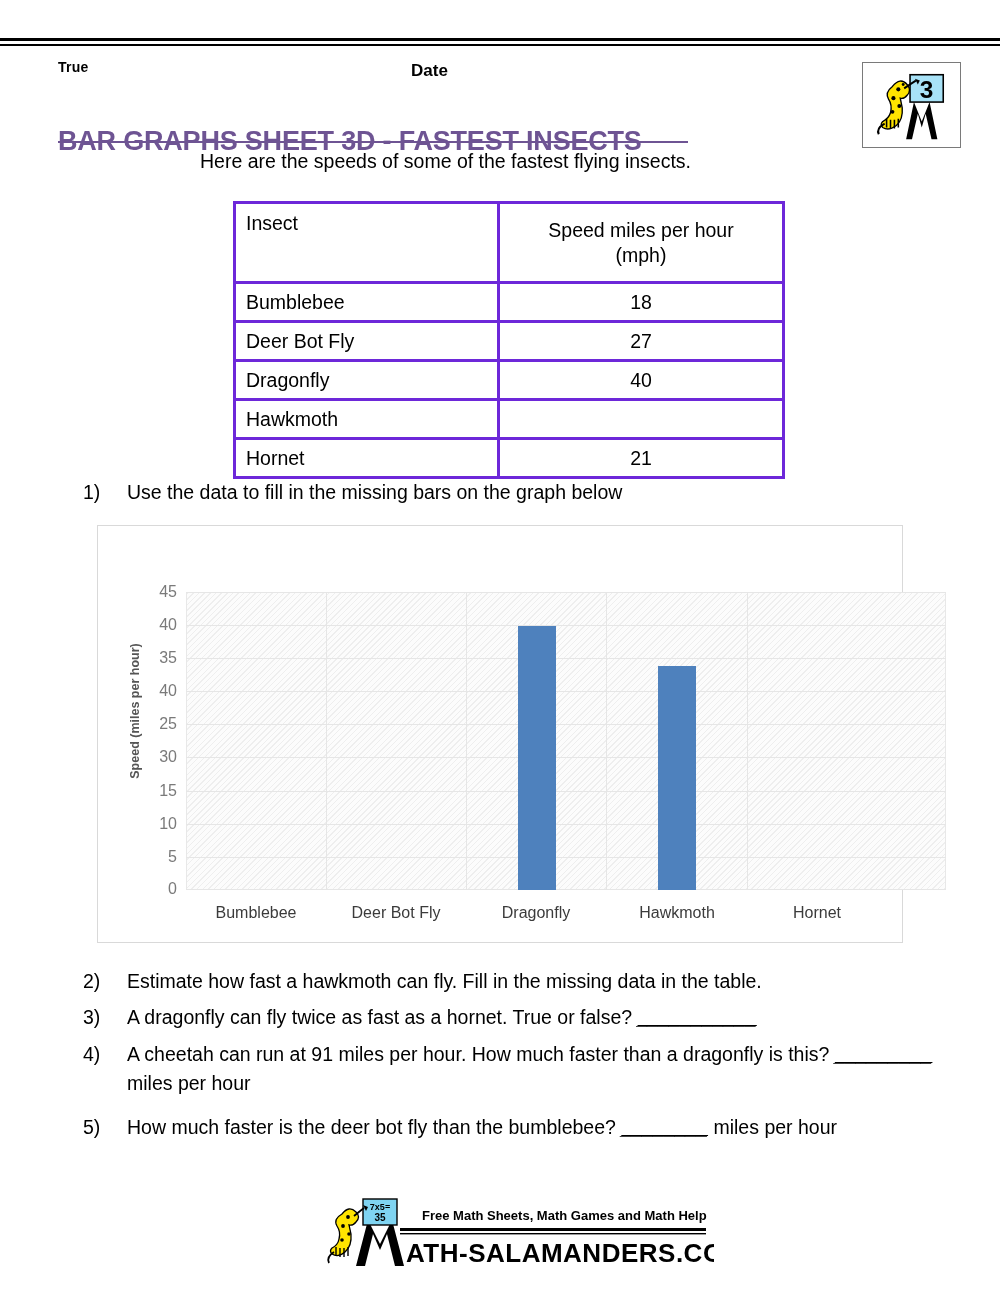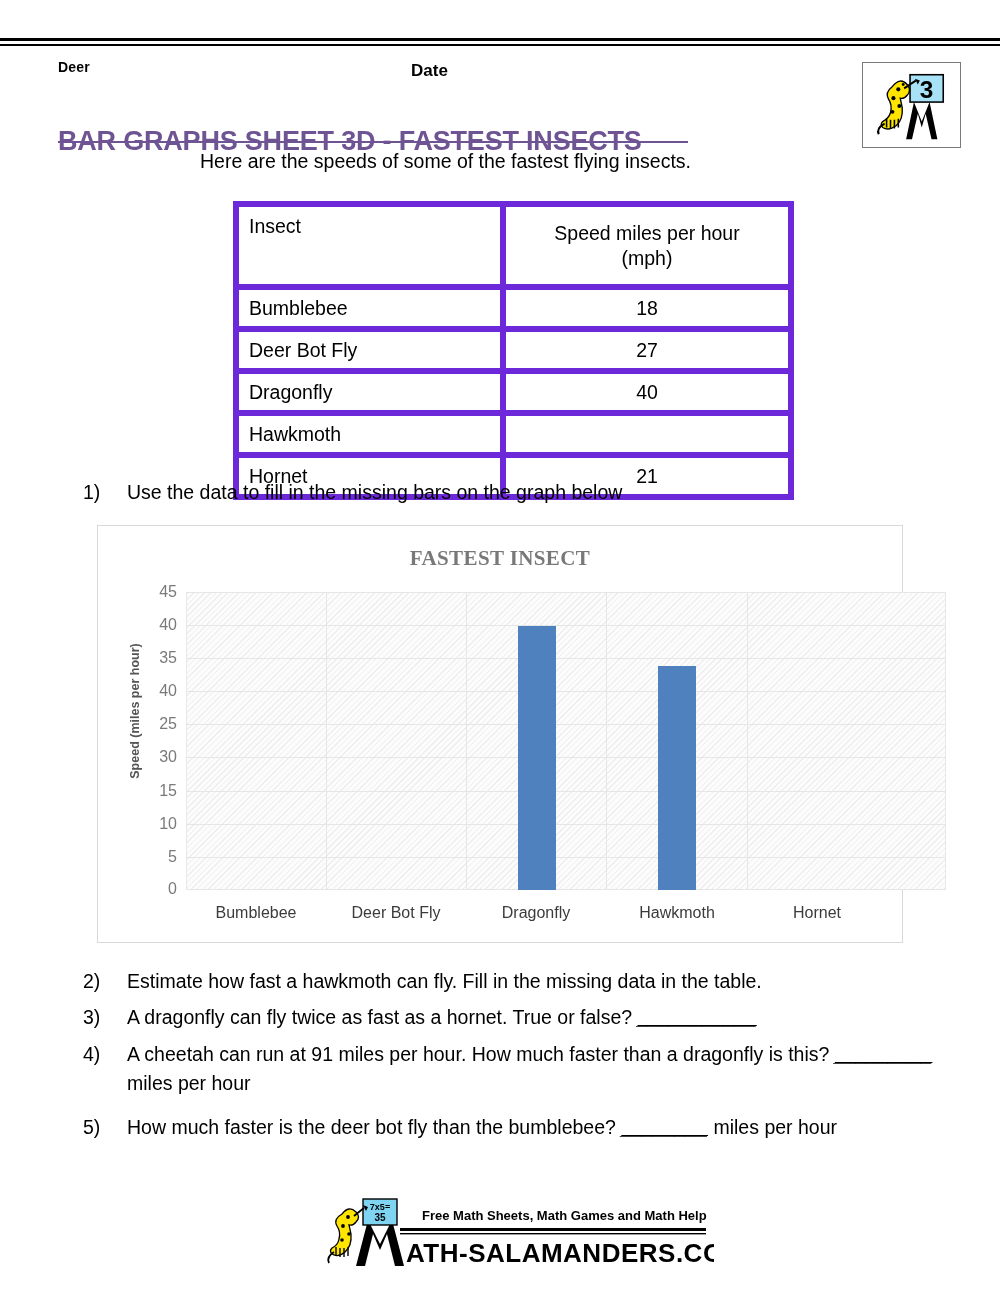--- a/index.html
+++ b/index.html
@@ -86,21 +86,21 @@
 
   
   .data-table {
     position: absolute;
     left: 233px; top: 201px;
     width: 533px;
     border-collapse: collapse;
     table-layout: fixed;
   }
   .data-table td, .data-table th {
-    border: 6px solid #6d28d9;
+    border: 3px solid #6d28d9;
     font-weight: normal;
     font-size: 19.5px;
     padding: 0;
     height: 36px;
     vertical-align: middle;
   }
   .data-table .col-insect { width: 251px; text-align: left; padding-left: 10px; }
   .data-table .col-speed  { width: 282px; text-align: center; }
   .data-table thead td { height: 70px; line-height: 1.25; vertical-align: middle; }
   .data-table thead .col-insect { vertical-align: top; padding-top: 7px; }
@@ -221,21 +221,21 @@
   .footer svg { display: block; width: 100%; height: 100%; }
 </style>
 </head>
 <body>
 
 <div class="top-rule">
   <div class="thick"></div>
   <div class="thin"></div>
 </div>
 
-<div class="name-label">Deer</div>
+<div class="name-label">True</div>
 <div class="date-label">Date</div>
 
 <div class="corner-logo">
   <svg viewBox="0 0 99 86" xmlns="http://www.w3.org/2000/svg">
     <rect x="0" y="0" width="99" height="86" fill="#ffffff"></rect>
 
     <path d="M44 78 L52 40 L60 60 L68 40 L76 78 L70 78 L64 52 L60 66 L56 52 L50 78 Z" fill="#000"></path>
 
     <rect x="48" y="12" width="34" height="28" fill="#A8E2F7" stroke="#000" stroke-width="1.6"></rect>
     <text x="65" y="36" font-family="Liberation Sans, sans-serif" font-size="25" font-weight="bold" fill="#000" text-anchor="middle">3</text>
@@ -294,21 +294,20 @@
     </tr>
   </tbody>
 </table>
 
 <div class="q" id="q1">
   <span class="num">1)</span>
   <span class="body">Use the data to fill in the missing bars on the graph below</span>
 </div>
 
 <div class="chart-frame">
-  <div class="chart-title">FASTEST INSECT</div>
   <div class="y-axis-title">Speed (miles per hour)</div>
 
   <div class="plot-wrap">
     <div class="plot-area"></div>
 
     <div class="gridline" style="top:0px"></div>
     <div class="gridline" style="top:33px"></div>
     <div class="gridline" style="top:66px"></div>
     <div class="gridline" style="top:99px"></div>
     <div class="gridline" style="top:132px"></div>

